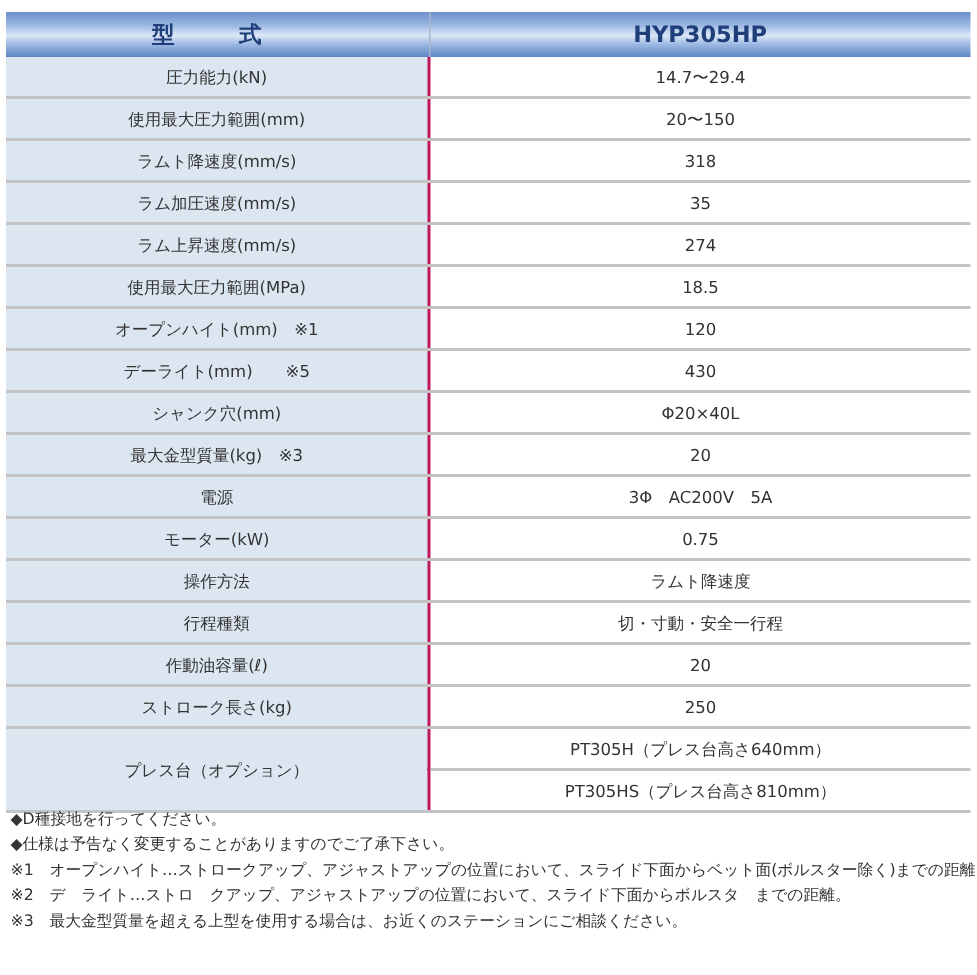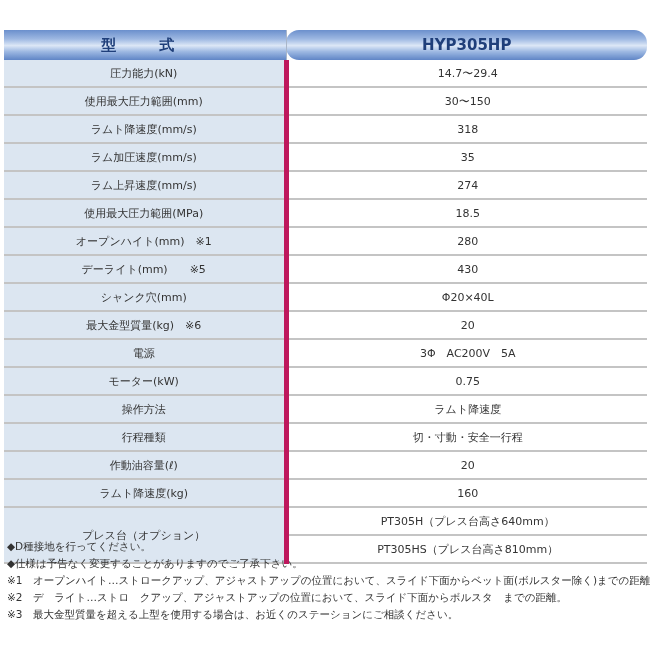--- a/index.html
+++ b/index.html
@@ -1,29 +1,29 @@
 <!DOCTYPE html>
 <html><head>
 <meta charset="utf-8">
 <style>
   html, body { margin: 0; padding: 0; background: #ffffff; }
   body { width: 651px; height: 650px; position: relative; overflow: hidden;
          font-family: "DejaVu Sans", "Liberation Sans", sans-serif; color: #333333; }
-  .spec-table { position: absolute; left: 4px; top: 30px; width: 643px;
+  .spec-table { position: absolute; left: 4px; top: 8px; width: 643px;
                 border-collapse: collapse; table-layout: fixed; }
   .spec-table col.c1 { width: 282px; }
   .spec-table col.c2 { width: 361px; }
   .spec-table th { height: 30px; padding: 0; font-size: 15px; font-weight: bold; color: #1f3f7a;
                    background: linear-gradient(to bottom, #6b8fcc 0%, #9db8e2 30%, #dce7f6 52%, #9db8e2 72%, #5f85c6 100%);
                    border-right: 1px solid #a9b6c9; text-align: center; }
-  .spec-table th:last-child { border-right: none; border-radius: 13px; }
+  .spec-table th:last-child { border-right: none; }
   .spec-table th.title-label { letter-spacing: 14px; }
   .spec-table td { height: 26px; padding: 0; font-size: 11px; text-align: center;
                    border-bottom: 2px solid #c4c4c4; vertical-align: middle; }
-  .spec-table td.label { background: #dce6f1; border-right: 5px solid #be185d; }
+  .spec-table td.label { background: #dce6f1; border-right: 2px solid #be185d; }
   .spec-table td.value { background: #ffffff; }
   .notes { position: absolute; left: 7px; top: 538px; font-size: 10.5px; line-height: 17px; color: #333333; }
   .notes div { white-space: nowrap; }
 </style>
 </head>
 <body>
 
 <table class="spec-table">
   <colgroup>
       <col class="c1">
@@ -35,52 +35,52 @@
       <th>HYP305HP</th>
     </tr>
   </thead>
   <tbody>
     <tr>
         <td class="label">圧力能力(kN)</td>
         <td class="value">14.7〜29.4</td>
       </tr>
     <tr>
         <td class="label">使用最大圧力範囲(mm)</td>
-        <td class="value">30〜150</td>
+        <td class="value">20〜150</td>
       </tr>
     <tr>
         <td class="label">ラムト降速度(mm/s)</td>
         <td class="value">318</td>
       </tr>
     <tr>
         <td class="label">ラム加圧速度(mm/s)</td>
         <td class="value">35</td>
       </tr>
     <tr>
         <td class="label">ラム上昇速度(mm/s)</td>
         <td class="value">274</td>
       </tr>
     <tr>
         <td class="label">使用最大圧力範囲(MPa)</td>
         <td class="value">18.5</td>
       </tr>
     <tr>
         <td class="label">オープンハイト(mm)　※1</td>
-        <td class="value">280</td>
+        <td class="value">120</td>
       </tr>
     <tr>
         <td class="label">デーライト(mm)　　※5</td>
         <td class="value">430</td>
       </tr>
     <tr>
         <td class="label">シャンク穴(mm)</td>
         <td class="value">Φ20×40L</td>
       </tr>
     <tr>
-        <td class="label">最大金型質量(kg)　※6</td>
+        <td class="label">最大金型質量(kg)　※3</td>
         <td class="value">20</td>
       </tr>
     <tr>
         <td class="label">電源</td>
         <td class="value">3Φ　AC200V　5A</td>
       </tr>
     <tr>
         <td class="label">モーター(kW)</td>
         <td class="value">0.75</td>
       </tr>
@@ -90,22 +90,22 @@
       </tr>
     <tr>
         <td class="label">行程種類</td>
         <td class="value">切・寸動・安全一行程</td>
       </tr>
     <tr>
         <td class="label">作動油容量(ℓ)</td>
         <td class="value">20</td>
       </tr>
     <tr>
-        <td class="label">ラムト降速度(kg)</td>
-        <td class="value">160</td>
+        <td class="label">ストローク長さ(kg)</td>
+        <td class="value">250</td>
       </tr>
     <tr>
       <td class="label" rowspan="2">プレス台（オプション）</td>
       <td class="value">PT305H（プレス台高さ640mm）</td>
     </tr>
     <tr>
       <td class="value">PT305HS（プレス台高さ810mm）</td>
     </tr>
   </tbody>
 </table>

